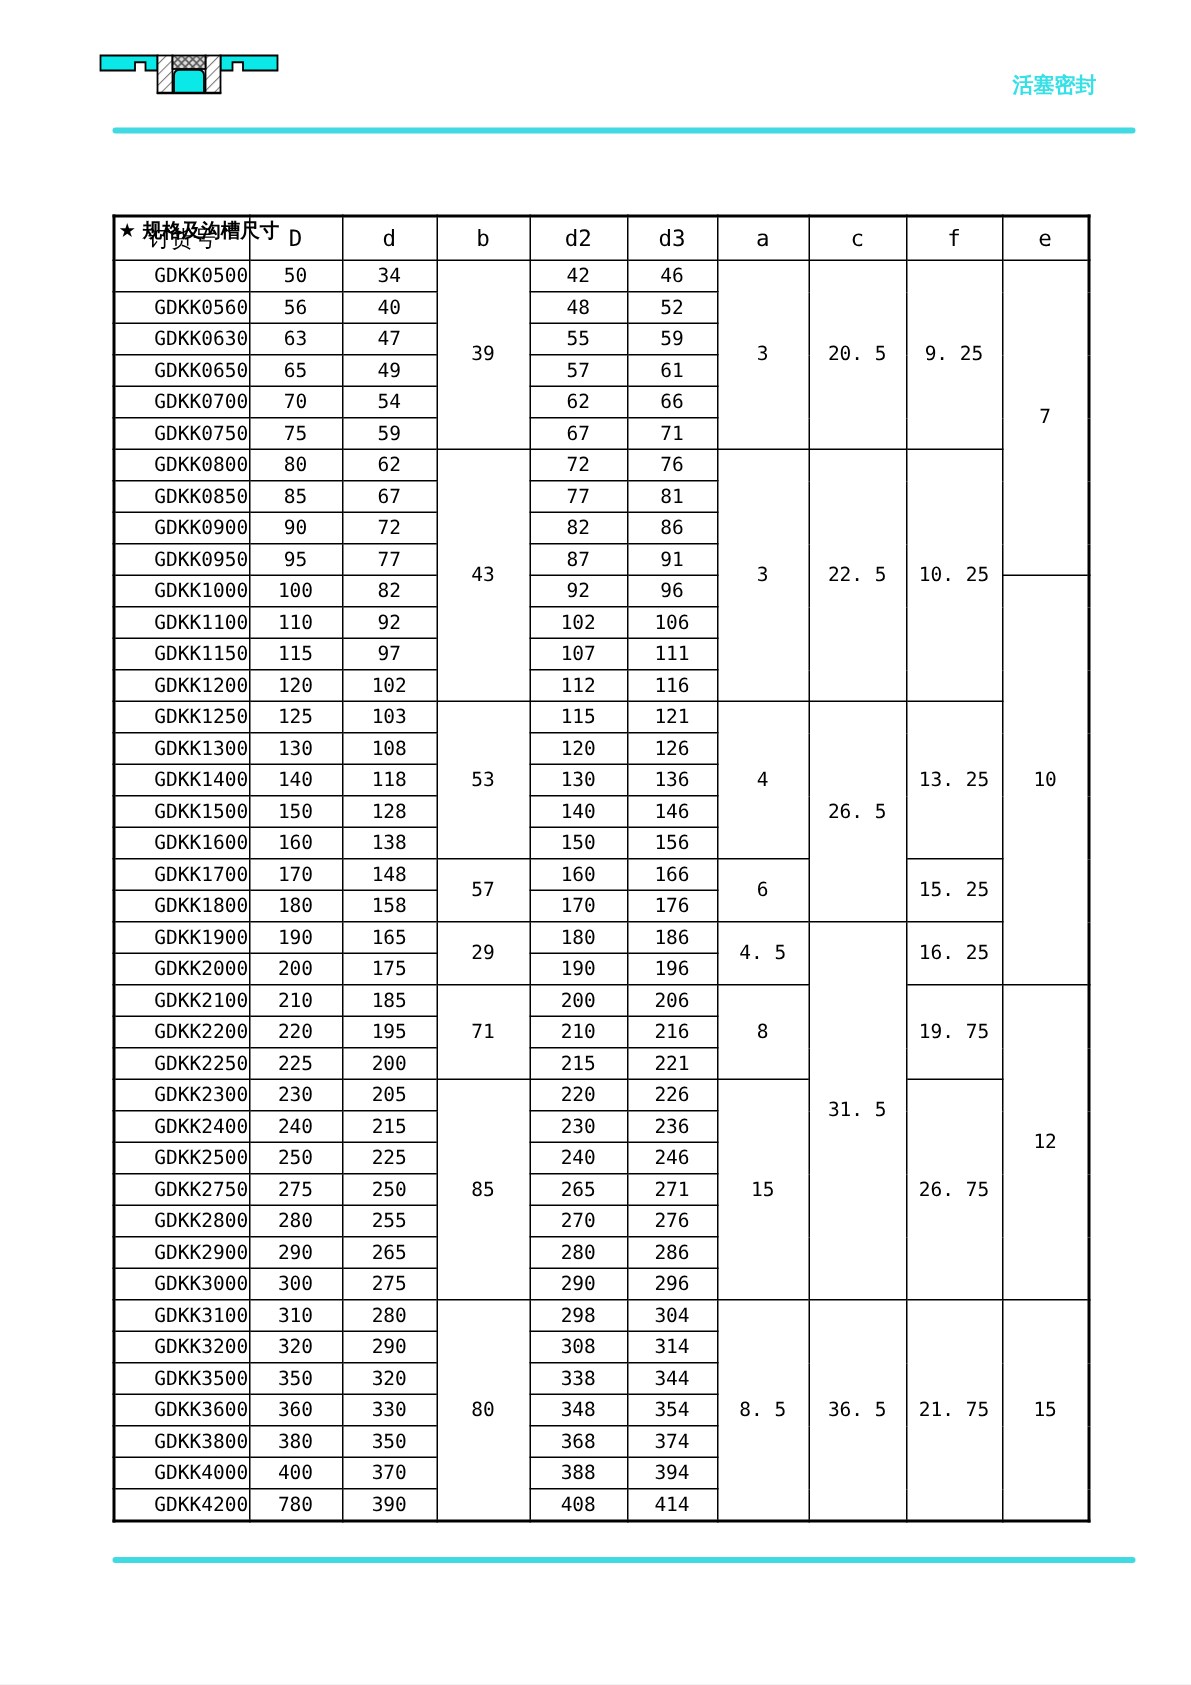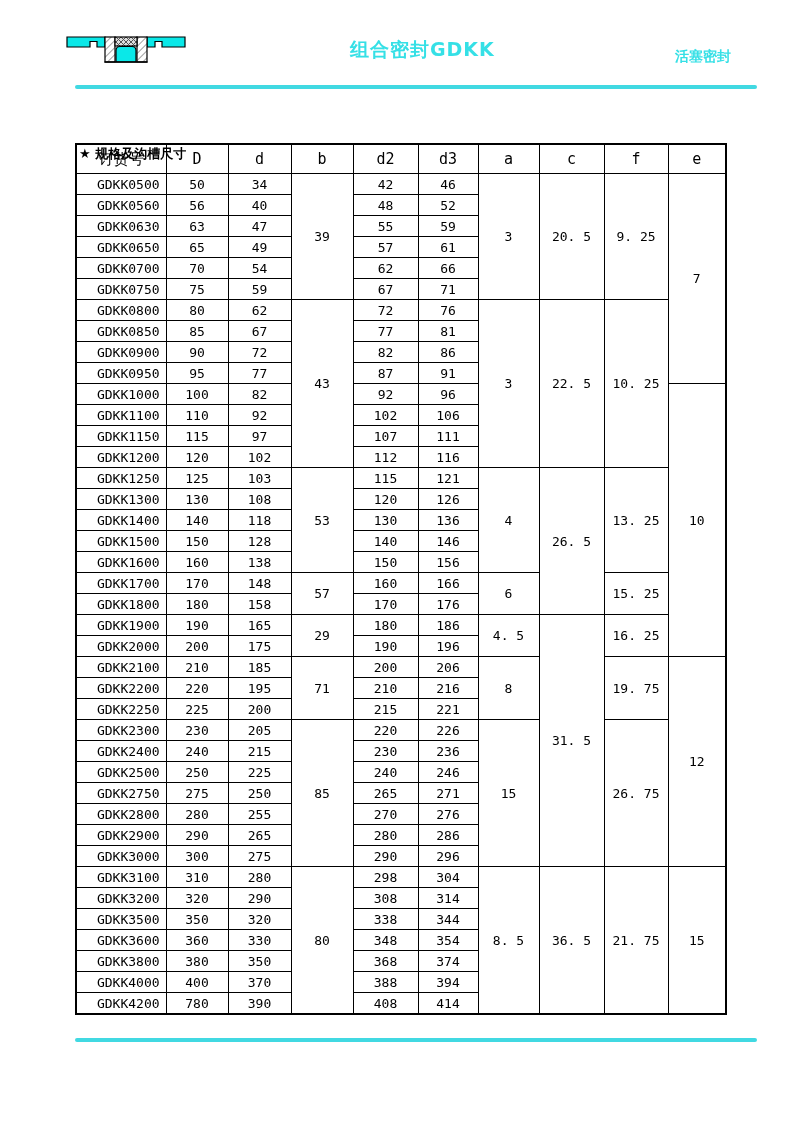--- a/index.html
+++ b/index.html
@@ -30,21 +30,21 @@
     border:2px solid #000;
     font-family:"DejaVu Sans Mono","Liberation Mono",monospace;
     font-size:13px;color:#000;
   }
   table.spec th, table.spec td{
     border:1px solid #000;text-align:center;padding:0;
     white-space:nowrap;overflow:hidden;vertical-align:middle;
   }
   table.spec th{height:28px;font-weight:normal;font-size:15px;}
   table.spec td{height:20px;}
-  table.spec td.cell-id{text-align:center;padding-left:14px;}
+  table.spec td.cell-id{text-align:right;padding-left:14px;}
 </style>
 </head>
 <body>
 
 <div class="page">
 
   <svg class="logo" viewBox="0 0 120 32" aria-hidden="true">
     <defs>
       <pattern id="hatch" width="5" height="5" patternUnits="userSpaceOnUse" patternTransform="rotate(45)">
         <rect width="5" height="5" fill="#ffffff"></rect>
@@ -63,21 +63,20 @@
     <rect x="39" y="5" width="10" height="25" fill="url(#hatch)" stroke="#000" stroke-width="1.2"></rect>
     <rect x="71" y="5" width="10" height="25" fill="url(#hatch)" stroke="#000" stroke-width="1.2"></rect>
 
     <rect x="49" y="5" width="22" height="9" fill="url(#crosshatch)" stroke="#000" stroke-width="1.2"></rect>
 
     <path d="M50,30 L50,18.5 Q50,14.5 54,14.5 L66,14.5 Q70,14.5 70,18.5 L70,30 Z" fill="#0ae8e8" stroke="#000" stroke-width="1.2"></path>
 
     <line x1="38.5" y1="30" x2="81.5" y2="30" stroke="#000" stroke-width="1.6"></line>
   </svg>
 
-  <div class="page-title">组合密封GDKK</div>
   <div class="corner-label">活塞密封</div>
 
   <div class="rule rule-top"></div>
 
   <div class="section-heading">★ 规格及沟槽尺寸</div>
 
   <div class="tablewrap">
     <table class="spec">
       <colgroup>
         <col style="width:90px">

